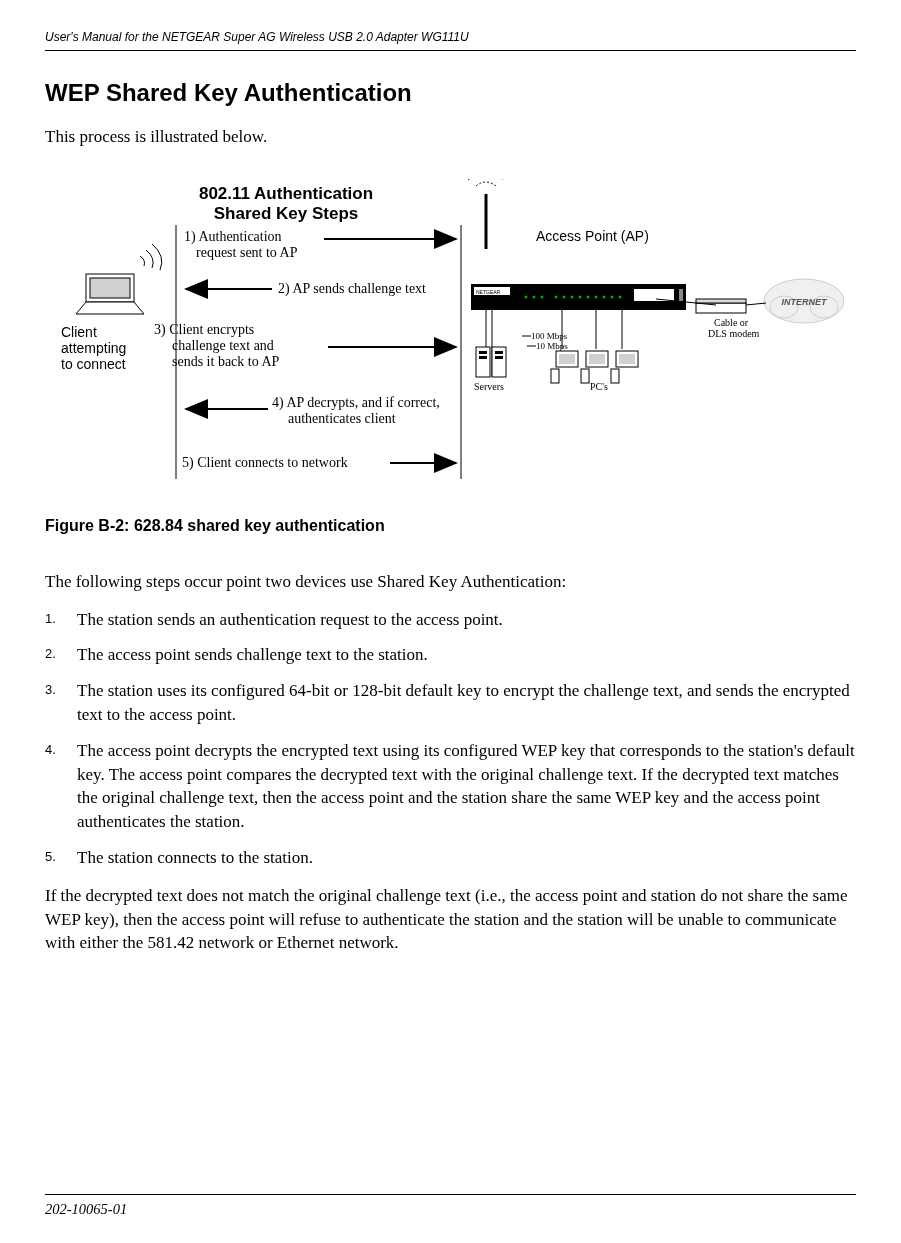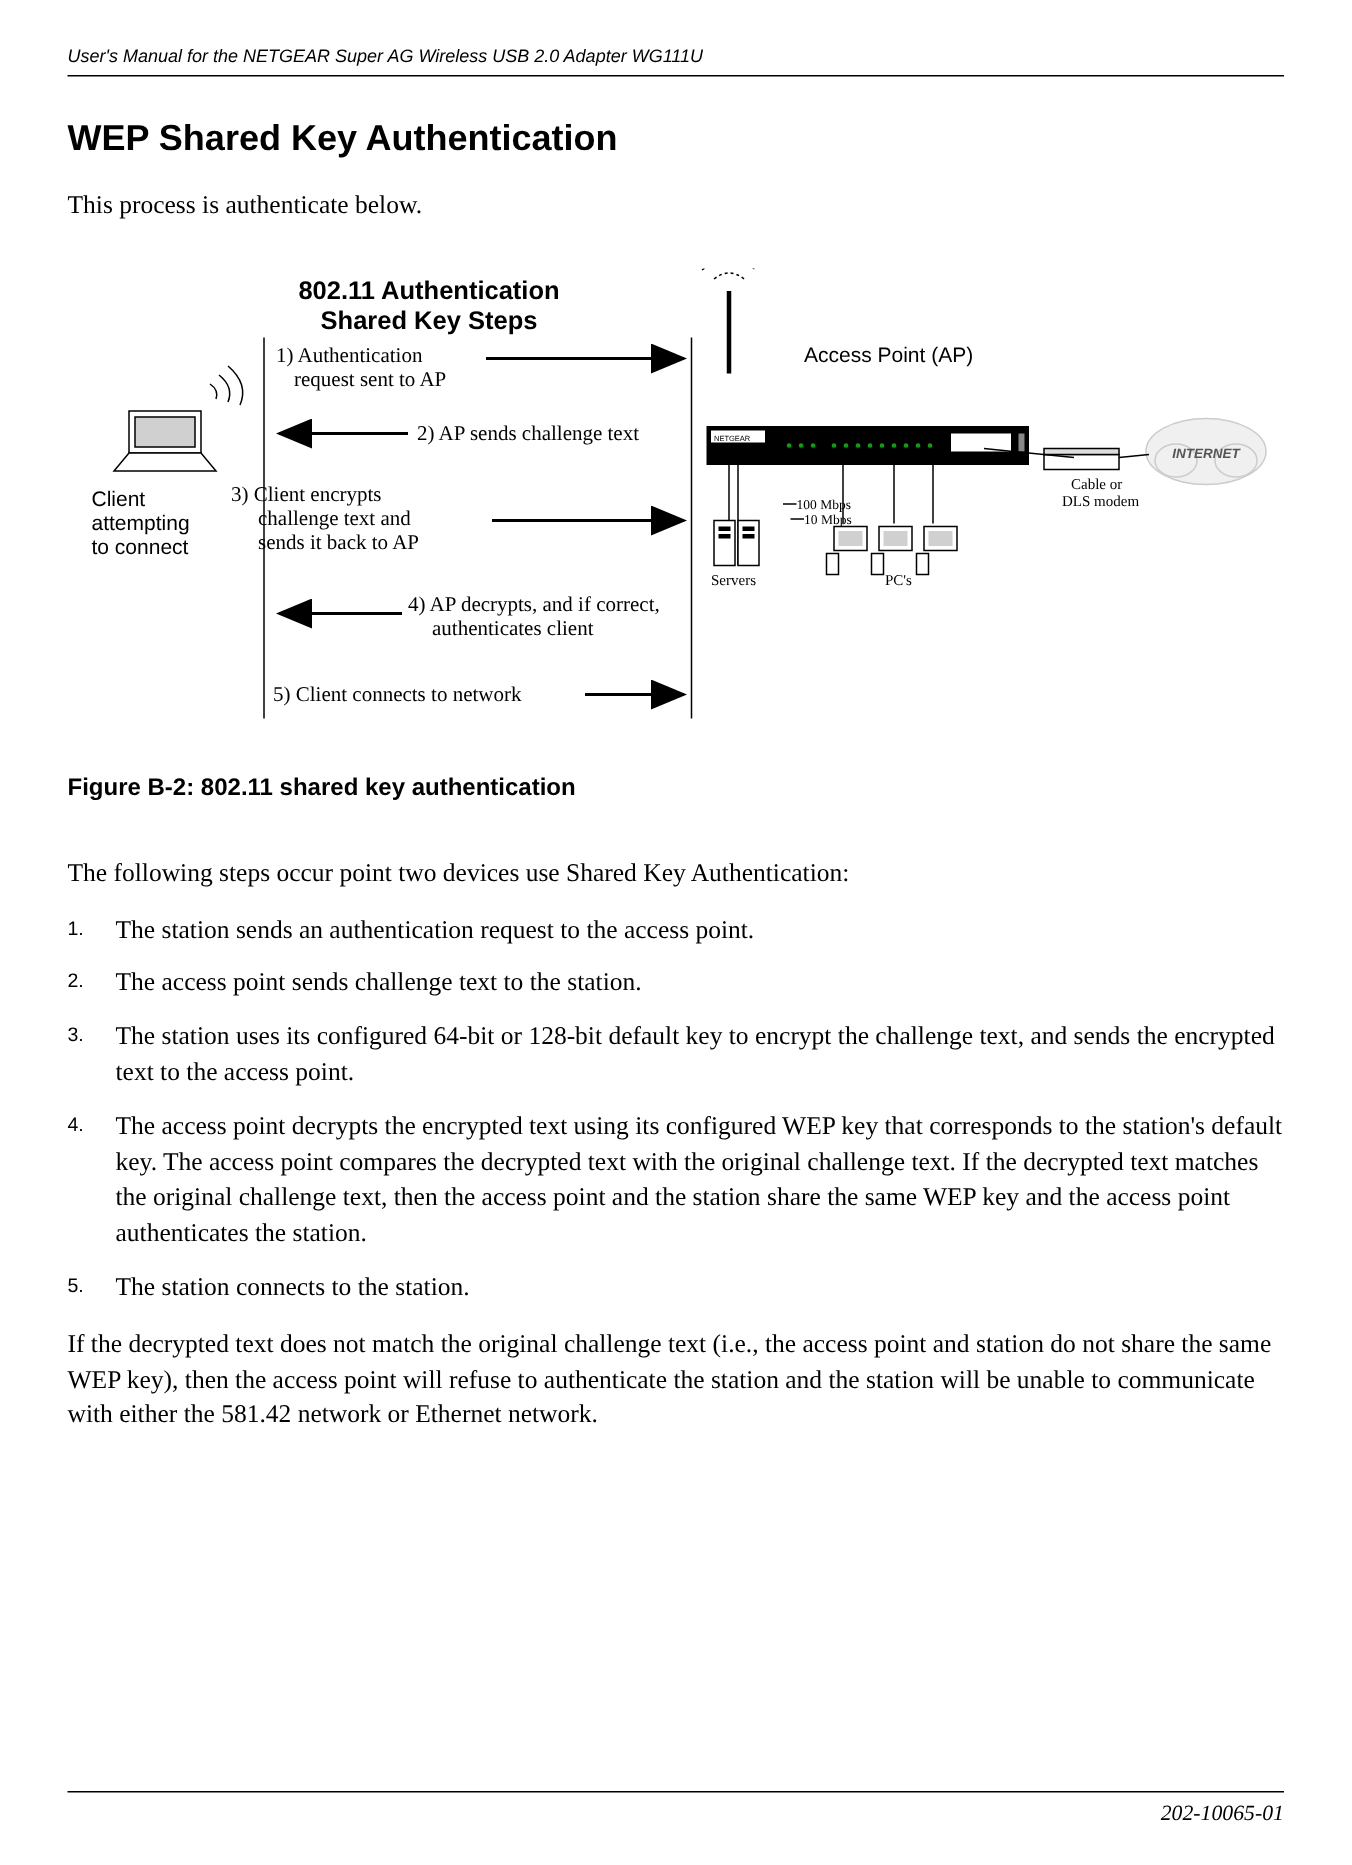--- a/index.html
+++ b/index.html
@@ -60,35 +60,35 @@
       right: 45px;
       bottom: 25px;
     }
     .footer-rule { border: none; border-top: 1px solid #000; margin-bottom: 6px; }
     .footer-row {
       display: flex;
       justify-content: space-between;
       font-size: 16px;
     }
     .footer-center {
-      text-align: right;
+      text-align: left;
       font-style: italic;
       font-size: 14.5px;
       margin-top: 2px;
     }
   </style>
 </head>
 <body>
 
 <div class="header-title">User's Manual for the NETGEAR Super AG Wireless USB 2.0 Adapter WG111U</div>
 <hr class="header-rule">
 
 <h2 class="section-heading">WEP Shared Key Authentication</h2>
 
-<p class="body-text intro">This process is authenticate below.</p>
+<p class="body-text intro">This process is illustrated below.</p>
 
 <div class="figure">
   <svg viewBox="0 0 790 320">
     <defs>
       <marker id="arrR" markerWidth="12" markerHeight="10" refX="11" refY="5" orient="auto">
         <path d="M0,0 L12,5 L0,10 z" fill="#000"></path>
       </marker>
       <marker id="arrL" markerWidth="12" markerHeight="10" refX="1" refY="5" orient="auto">
         <path d="M12,0 L0,5 L12,10 z" fill="#000"></path>
       </marker>
@@ -205,21 +205,21 @@
 
     <line x1="130" y1="230" x2="212" y2="230" stroke="#000" stroke-width="2" marker-start="url(#arrL)"></line>
     <text x="216" y="228" font-size="14">4) AP decrypts, and if correct,</text>
     <text x="232" y="244" font-size="14">authenticates client</text>
 
     <text x="126" y="288" font-size="14">5) Client connects to network</text>
     <line x1="334" y1="284" x2="400" y2="284" stroke="#000" stroke-width="2" marker-end="url(#arrR)"></line>
   </svg>
 </div>
 
-<p class="caption">Figure B-2:  802.11 shared key authentication</p>
+<p class="caption">Figure B-2:  628.84 shared key authentication</p>
 
 <p class="body-text lead">The following steps occur point two devices use Shared Key Authentication:</p>
 
 <ol class="steps">
   <li>The station sends an authentication request to the access point.</li>
   <li>The access point sends challenge text to the station.</li>
   <li>The station uses its configured 64-bit or 128-bit default key to encrypt the challenge text, and sends the encrypted text to the access point.</li>
   <li>The access point decrypts the encrypted text using its configured WEP key that corresponds to the station's default key. The access point compares the decrypted text with the original challenge text. If the decrypted text matches the original challenge text, then the access point and the station share the same WEP key and the access point authenticates the station.</li>
   <li>The station connects to the station.</li>
 </ol>

